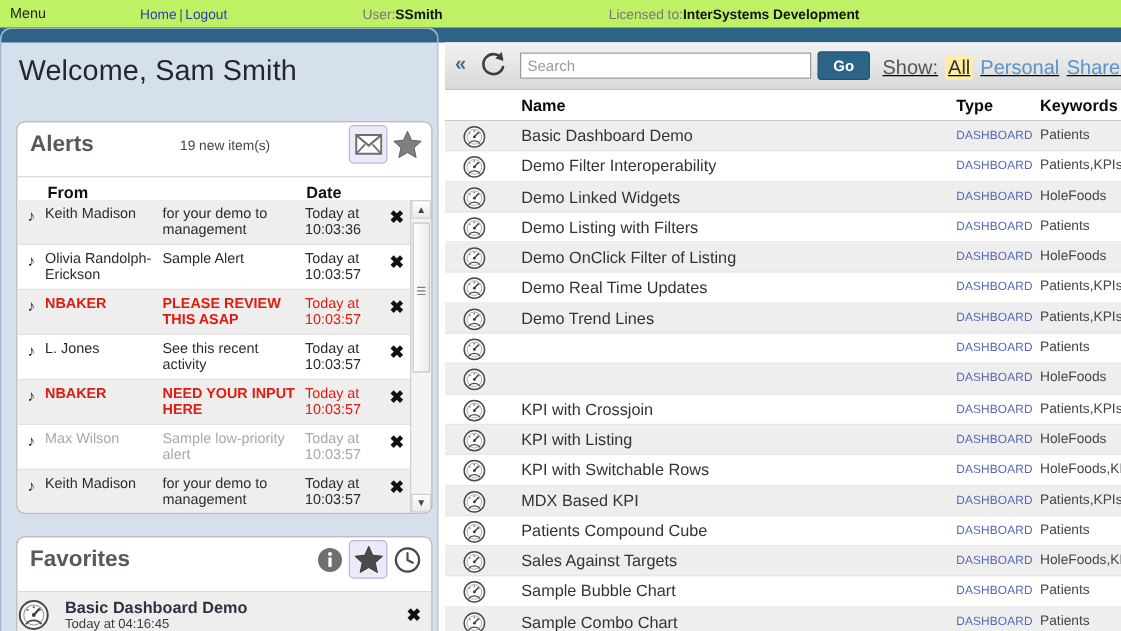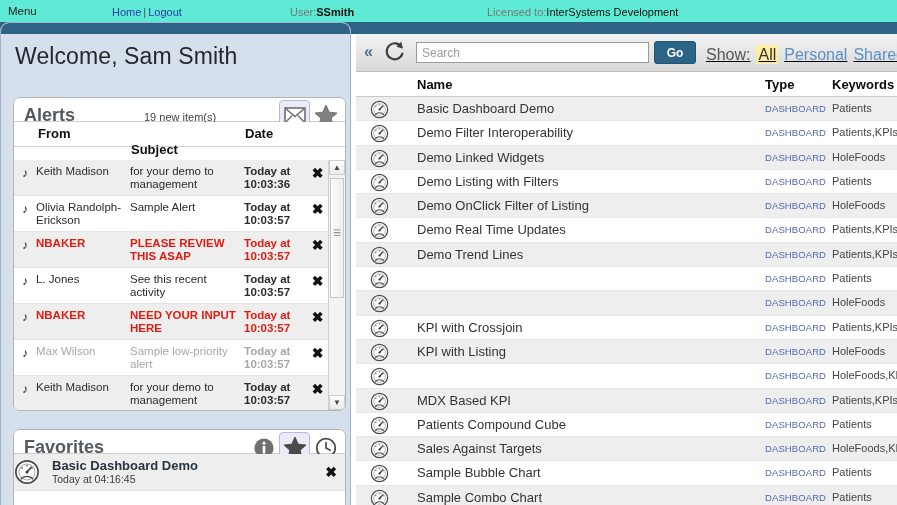--- a/index.html
+++ b/index.html
@@ -6,31 +6,31 @@
   html, body {
     width: 897px; height: 505px;
     font-family: "Liberation Sans", sans-serif;
     background: #ffffff;
     overflow: hidden;
   }
 
   
   #topbar {
     position: absolute; left: 0; top: 0; width: 897px; height: 24px;
-    background: #5eead4;
+    background: #bef264;
     font-size: 11px; color: #333;
   }
   #topbar .menu-label { position: absolute; left: 8px; top: 5px; font-size: 11.5px; color: #222; }
   #topbar .homelinks { position: absolute; left: 112px; top: 6px; font-size: 11px; }
   #topbar .homelinks a { color: #2b3ea8; text-decoration: none; }
   #topbar .homelinks .sep { color: #555; margin: 0 2px; }
   #topbar .userinfo { position: absolute; left: 290px; top: 6px; font-size: 11px; color: #777; }
   #topbar .userinfo b { color: #111; font-weight: bold; }
   #topbar .licinfo { position: absolute; left: 487px; top: 6px; font-size: 11px; color: #777; }
-  #topbar .licinfo b { color: #111; font-weight: normal; }
+  #topbar .licinfo b { color: #111; font-weight: bold; }
 
   
   #blue-strip {
     position: absolute; left: 0; top: 22px; width: 897px; height: 12px;
     background: #2e6287;
   }
 
   
   #left-panel {
     position: absolute; left: 0; top: 22px; width: 351px; height: 483px;
@@ -52,21 +52,21 @@
 
   
   .card {
     position: absolute;
     background: #ffffff;
     border: 1px solid #b4b4b4;
     border-radius: 7px;
     overflow: hidden;
   }
   .card-head {
-    position: relative; height: 24px;
+    position: relative; height: 44px;
     background: #ffffff;
     border-bottom: 1px solid #cfcfcf;
   }
   .card-head .card-title {
     position: absolute; left: 10px; top: 7px;
     font-size: 18px; font-weight: bold; color: #555a5e;
   }
   .card-head .card-sub {
     position: absolute; left: 130px; top: 13px;
     font-size: 11px; color: #444;
@@ -105,21 +105,21 @@
   .alert-row .a-subj { width: 114px; padding: 5px 4px 4px 0; line-height: 13px; }
   .alert-row .a-date { width: 62px; padding: 5px 2px 4px 0; line-height: 13px; }
   .alert-row .a-close { width: 23px; padding-top: 5px; text-align: center; font-size: 14px; font-weight: bold; color: #111; }
   .alert-row.urgent .a-from,
   .alert-row.urgent .a-subj,
   .alert-row.urgent .a-date { color: #e01b10; font-weight: bold; }
   .alert-row.urgent .a-subj { font-weight: bold; }
   .alert-row.lowpri .a-from,
   .alert-row.lowpri .a-subj,
   .alert-row.lowpri .a-date { color: #a8a8a8; }
-  .alert-row .a-date.bold { font-weight: bold; }
+  .alert-row .a-date.bold { font-weight: normal; }
 
   
   #alerts-sb {
     position: absolute; right: 0; top: 62px; width: 17px; height: 250px;
     background: #f3f3f3; border-left: 1px solid #d0d0d0;
   }
   #alerts-sb .arrow-up, #alerts-sb .arrow-dn {
     position: absolute; left: 0; width: 16px; height: 15px;
     font-size: 8px; text-align: center; color: #444;
     background: linear-gradient(#fdfdfd,#eaeaea); border: 1px solid #cfcfcf;
@@ -582,20 +582,21 @@
               <circle cx="12" cy="12" r="10.3" fill="#fcfcfc" stroke="#4b4b4b" stroke-width="1.5"></circle>
               <circle cx="12" cy="12" r="7.4" fill="none" stroke="#9a9a9a" stroke-width="0.8"></circle>
               <path d="M12 12 L16 7.6" stroke="#3a3a3a" stroke-width="1.5" stroke-linecap="round"></path>
               <circle cx="12" cy="12" r="1.4" fill="#3a3a3a"></circle>
               <circle cx="7.4" cy="8.2" r="0.8" fill="#6a6a6a"></circle>
               <circle cx="12" cy="6.2" r="0.8" fill="#6a6a6a"></circle>
               <circle cx="16.6" cy="8.2" r="0.8" fill="#6a6a6a"></circle>
               <path d="M6.2 18.8 A7.5 7.5 0 0 1 17.8 18.8" fill="none" stroke="#4b4b4b" stroke-width="1.3"></path>
             </svg>
           </div>
+          <div class="r-name">KPI with Switchable Rows</div>
           <div class="r-type">DASHBOARD</div>
           <div class="r-key">HoleFoods,KPIs</div>
         </div>
         <div class="trow shade">
           <div class="r-ico">
             <svg class="gauge" width="19" height="19" viewBox="0 0 24 24" aria-hidden="true">
               <circle cx="12" cy="12" r="10.3" fill="#fcfcfc" stroke="#4b4b4b" stroke-width="1.5"></circle>
               <circle cx="12" cy="12" r="7.4" fill="none" stroke="#9a9a9a" stroke-width="0.8"></circle>
               <path d="M12 12 L16 7.6" stroke="#3a3a3a" stroke-width="1.5" stroke-linecap="round"></path>
               <circle cx="12" cy="12" r="1.4" fill="#3a3a3a"></circle>

